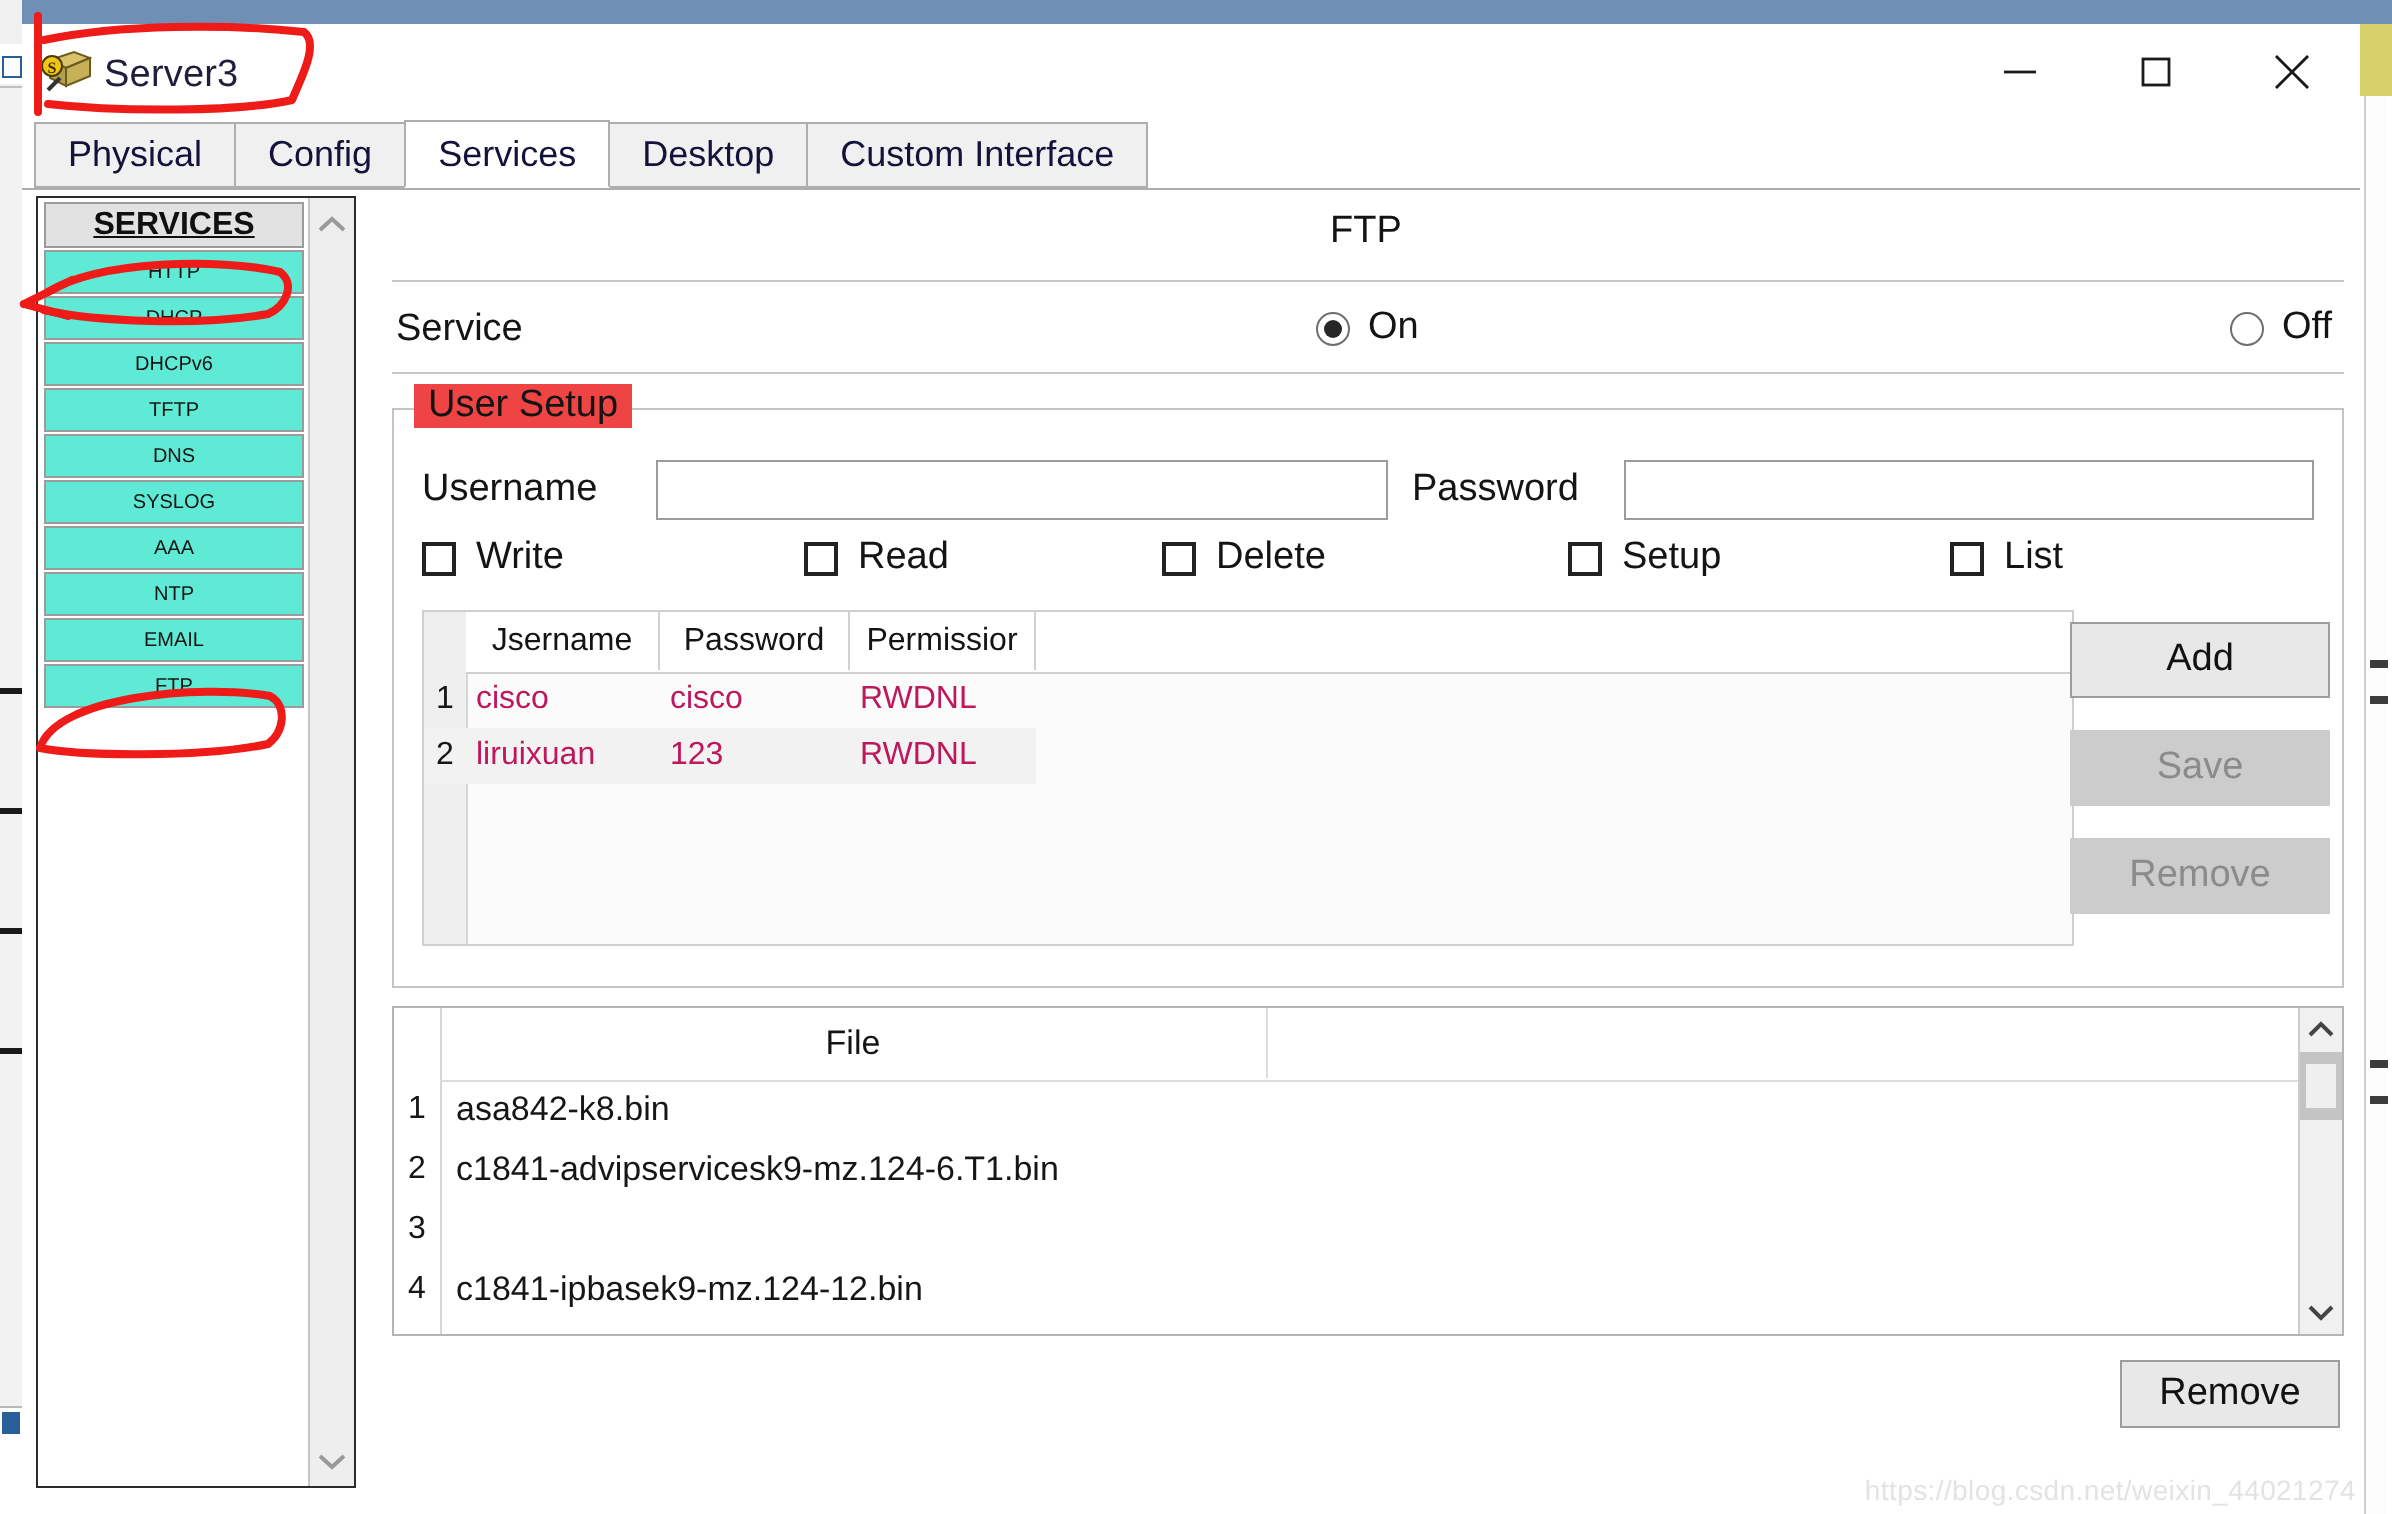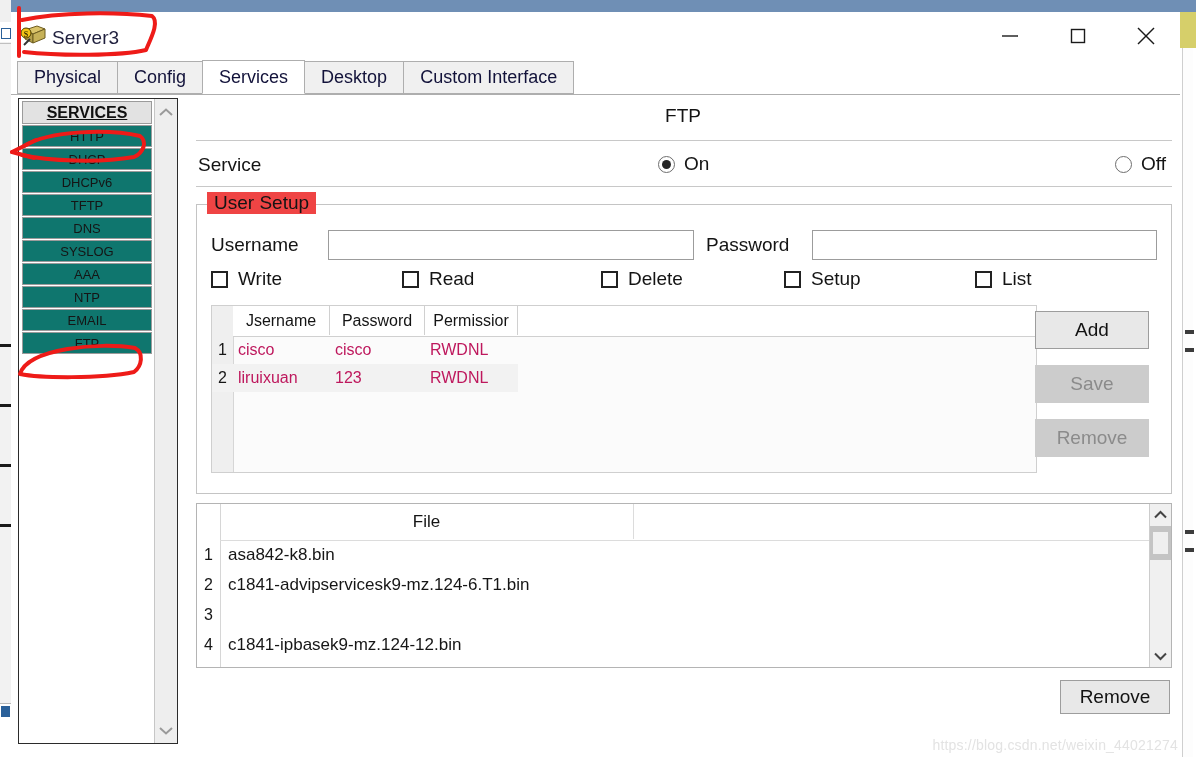--- a/index.html
+++ b/index.html
@@ -45,22 +45,22 @@
   .tab.active{background:#ffffff;border-bottom:1px solid #ffffff;position:relative;z-index:3;height:34px;}
 
   
   .content{position:relative;height:663px;background:#ffffff;}
 
   
   .sidebar{position:absolute;left:7px;top:3px;width:160px;height:646px;background:#ffffff;border:1px solid #2b2b2b;box-sizing:border-box;}
   .svc-list{position:absolute;left:0;top:0;width:136px;height:644px;background:#ffffff;overflow:hidden;}
   .svc-head{margin:2px 3px 1px 3px;height:21px;background:#e2e2e2;border:1px solid #9b9b9b;display:flex;align-items:center;justify-content:center;
             font-size:16px;font-weight:bold;color:#101010;text-decoration:underline;}
-  .svc-item{margin:1px 3px;height:20px;background:#0f766e;border:1px solid #9b9b9b;display:flex;align-items:center;justify-content:center;
-            font-size:13px;color:#151515;}
+  .svc-item{margin:1px 3px;height:20px;background:#5eead4;border:1px solid #9b9b9b;display:flex;align-items:center;justify-content:center;
+            font-size:10px;color:#151515;}
   .sb-scroll{position:absolute;right:0;top:0;width:22px;height:644px;background:#eeeeee;border-left:1px solid #c6c6c6;}
   .sb-arrow{position:absolute;left:0;width:22px;height:22px;display:flex;align-items:center;justify-content:center;color:#8e8e8e;}
   .sb-arrow.up{top:2px;}
   .sb-arrow.down{bottom:2px;}
 
   
   .panel{position:absolute;left:183px;top:0;right:4px;height:663px;}
   .panel-title{position:absolute;left:0;right:4px;top:10px;text-align:center;font-size:19px;color:#141414;}
   .rule{position:absolute;left:2px;right:4px;height:1px;background:#c8c8c8;}
   .rule.r1{top:45px;}
@@ -95,21 +95,21 @@
   .ut-head{position:absolute;left:21px;top:0;right:0;height:30px;background:#ffffff;border-bottom:1px solid #d0d0d0;}
   .ut-th{position:absolute;top:0;height:29px;display:flex;align-items:center;justify-content:center;font-size:16px;color:#141414;
          border-right:1px solid #d0d0d0;overflow:hidden;white-space:nowrap;box-sizing:border-box;}
   .ut-row{position:absolute;left:0;right:0;height:28px;}
   .ut-row.alt .ut-cell,.ut-row.alt .ut-idx{background:#f2f2f2;}
   .ut-idx{position:absolute;left:0;top:0;width:21px;height:28px;display:flex;align-items:center;justify-content:center;font-size:16px;color:#161616;background:#efefef;}
   .ut-cell{position:absolute;top:0;height:28px;display:flex;align-items:center;font-size:16px;color:#be185d;padding-left:5px;box-sizing:border-box;}
 
   
   .side-btns{position:absolute;right:6px;top:106px;width:130px;}
-  .btn{width:114px;height:38px;display:flex;align-items:center;justify-content:center;font-size:19px;box-sizing:border-box;}
+  .btn{width:130px;height:38px;display:flex;align-items:center;justify-content:center;font-size:19px;box-sizing:border-box;}
   .btn.enabled{background:#e8e8e8;border:1px solid #9d9d9d;color:#121212;}
   .btn.disabled{background:#cccccc;border:1px solid #cccccc;color:#8b8b8b;}
   .side-btns .btn{margin-bottom:16px;}
 
   
   .filebox{position:absolute;left:2px;right:4px;top:408px;height:165px;background:#ffffff;border:1px solid #b4b4b4;box-sizing:border-box;overflow:hidden;}
   .fb-gutter{position:absolute;left:0;top:0;width:23px;height:163px;border-right:1px solid #d6d6d6;background:#ffffff;}
   .fb-head{position:absolute;left:23px;top:0;right:22px;height:36px;border-bottom:1px solid #dcdcdc;}
   .fb-th{position:absolute;left:0;width:413px;height:35px;display:flex;align-items:center;justify-content:center;font-size:17px;color:#141414;border-right:1px solid #dcdcdc;}
   .fb-row{position:absolute;left:0;right:22px;height:30px;}
@@ -289,21 +289,21 @@
 
           <div class="perm-row">
             <div class="perm" style="left:0">
               <span class="cbox"></span>
               <span>Write</span>
             </div>
             <div class="perm" style="left:191px">
               <span class="cbox"></span>
               <span>Read</span>
             </div>
-            <div class="perm" style="left:390px">
+            <div class="perm" style="left:370px">
               <span class="cbox"></span>
               <span>Delete</span>
             </div>
             <div class="perm" style="left:573px">
               <span class="cbox"></span>
               <span>Setup</span>
             </div>
             <div class="perm" style="left:764px">
               <span class="cbox"></span>
               <span>List</span>

